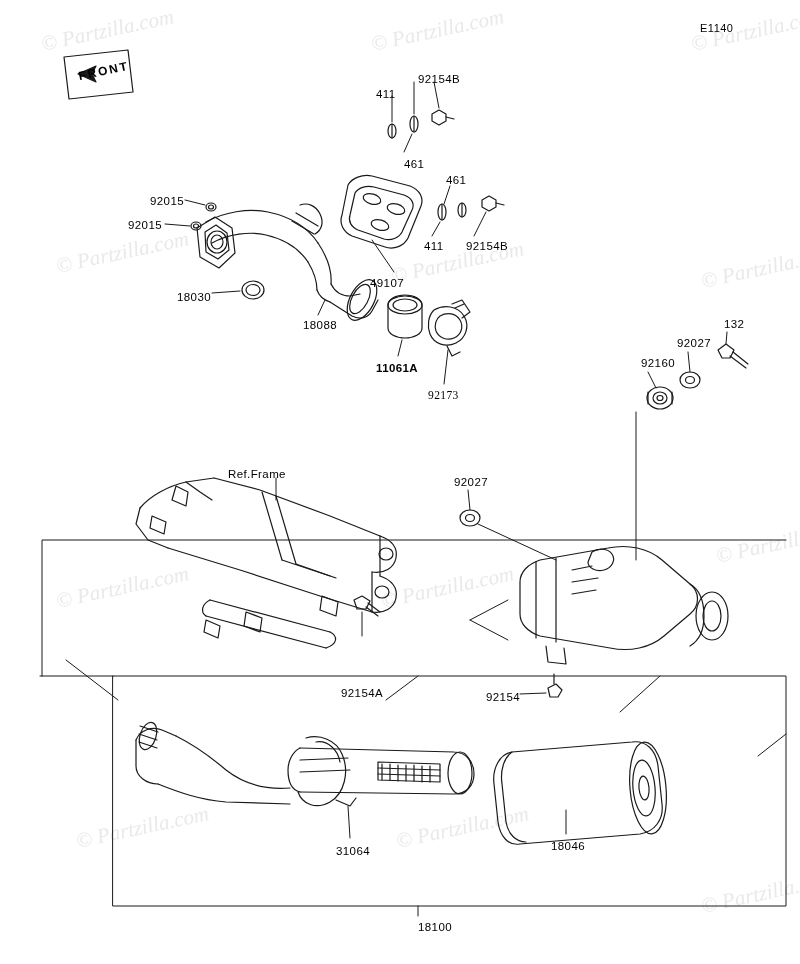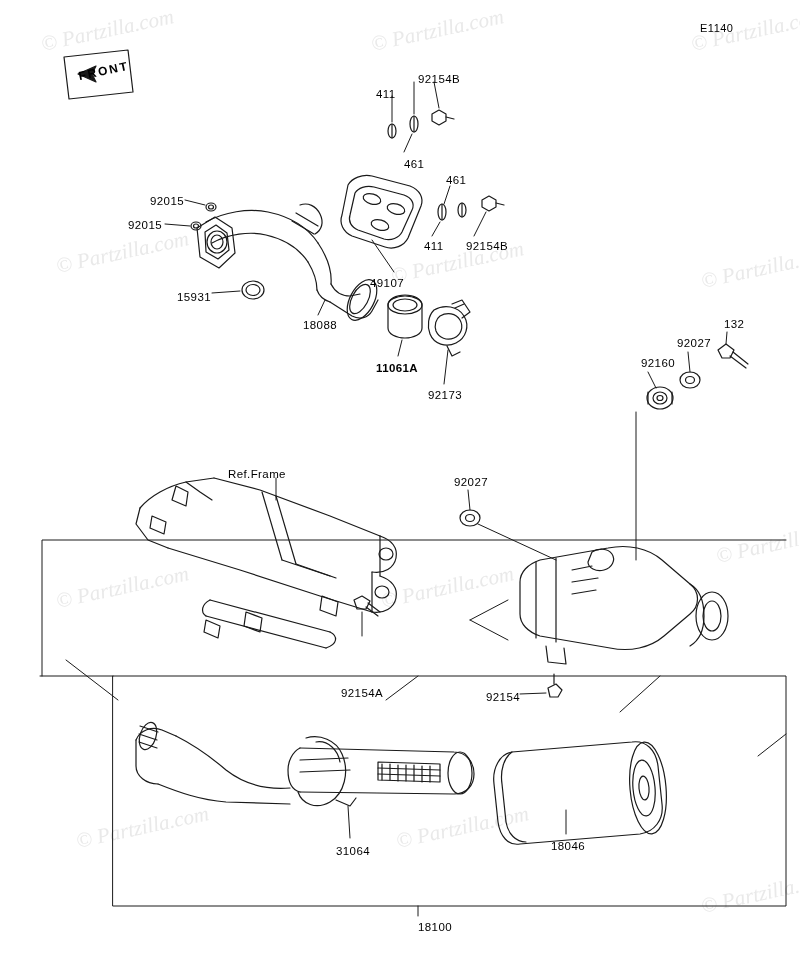--- a/index.html
+++ b/index.html
@@ -290,27 +290,27 @@
   <div id="label-layer">
       <div class="label" style="left: 418px; top: 73px;">92154B</div>
       <div class="label" style="left: 376px; top: 88px;">411</div>
       <div class="label" style="left: 404px; top: 158px;">461</div>
       <div class="label" style="left: 446px; top: 174px;">461</div>
       <div class="label" style="left: 150px; top: 195px;">92015</div>
       <div class="label" style="left: 128px; top: 219px;">92015</div>
       <div class="label" style="left: 424px; top: 240px;">411</div>
       <div class="label" style="left: 466px; top: 240px;">92154B</div>
       <div class="label" style="left: 370px; top: 277px;">49107</div>
-      <div class="label" style="left: 177px; top: 291px;">15931</div>
+      <div class="label" style="left: 177px; top: 291px;">18030</div>
       <div class="label" style="left: 303px; top: 319px;">18088</div>
       <div class="label" style="left: 724px; top: 318px;">132</div>
       <div class="label" style="left: 677px; top: 337px;">92027</div>
       <div class="label" style="left: 376px; top: 362px; font-weight: bold;">11061A</div>
       <div class="label" style="left: 641px; top: 357px;">92160</div>
-      <div class="label" style="left: 428px; top: 389px;">92173</div>
+      <div class="label" style="left: 428px; top: 389px; font-family: Liberation Serif, serif;">92173</div>
       <div class="label" style="left: 228px; top: 468px;">Ref.Frame</div>
       <div class="label" style="left: 454px; top: 476px;">92027</div>
       <div class="label" style="left: 341px; top: 643px; margin-top: 44px;">92154A</div>
       <div class="label" style="left: 486px; top: 691px;">92154</div>
       <div class="label" style="left: 336px; top: 845px;">31064</div>
       <div class="label" style="left: 551px; top: 840px;">18046</div>
       <div class="label" style="left: 418px; top: 921px;">18100</div>
     </div>
 
 </div>

